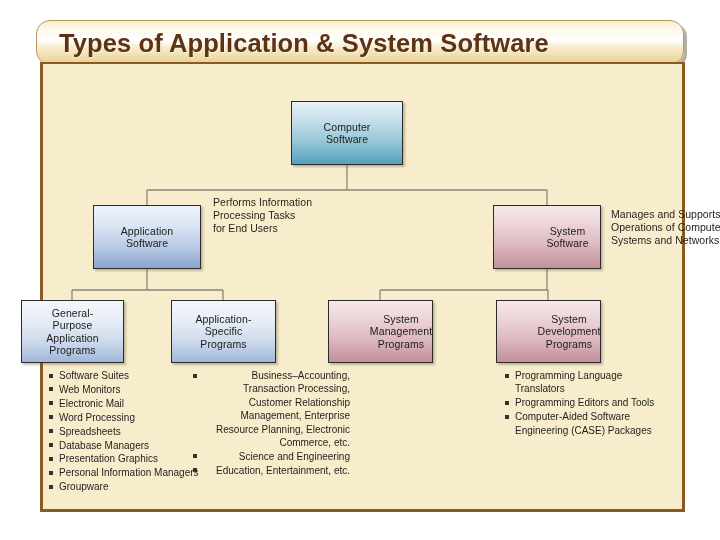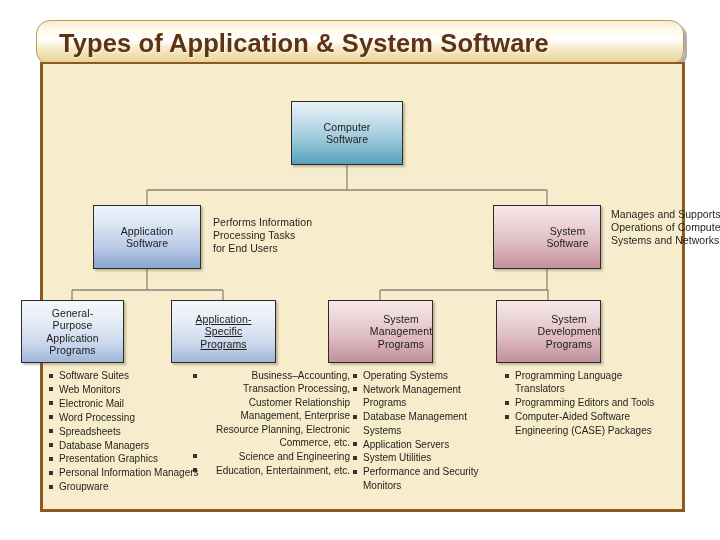--- a/index.html
+++ b/index.html
@@ -181,21 +181,21 @@
         <span>Software</span>
       </span>
     </div>
 
     <div class="node blue-mid" style="left:50px; top:141px; width:108px; height:64px;">
       <span>
         <span>Application</span>
         <span>Software</span>
       </span>
     </div>
-    <div class="annot" style="left:170px; top:152px; width:160px;">
+    <div class="annot" style="left:170px; top:132px; width:160px;">
       <div>Performs Information</div>
       <div>Processing Tasks</div>
       <div>for End Users</div>
     </div>
 
     <div class="node rose" style="left:450px; top:141px; width:108px; height:64px;">
       <span>
         <span>System</span>
         <span>Software</span>
       </span>
@@ -208,21 +208,21 @@
 
     <div class="node blue-soft" style="left:-22px; top:236px; width:103px; height:63px;">
       <span>
         <span>General-</span>
         <span>Purpose</span>
         <span>Application</span>
         <span>Programs</span>
       </span>
     </div>
 
-    <div class="node blue-soft" style="left:128px; top:236px; width:105px; height:63px;text-decoration:underline;">
+    <div class="node blue-soft" style="left:128px; top:236px; width:105px; height:63px;">
       <span>
         <span>Application-Specific</span>
         <span>Programs</span>
       </span>
     </div>
 
     <div class="node rose" style="left:285px; top:236px; width:105px; height:63px;">
       <span>
         <span>System</span>
         <span>Management</span>
@@ -253,30 +253,20 @@
     </div>
 
     <div class="bullet-col" style="left:150px; top:305px; width:157px;text-align:right;">
       <ul>
         <li>Business–Accounting, Transaction Processing, Customer Relationship Management, Enterprise Resource Planning, Electronic Commerce, etc.</li>
         <li>Science and Engineering</li>
         <li>Education, Entertainment, etc.</li>
       </ul>
     </div>
 
-    <div class="bullet-col" style="left:310px; top:305px; width:148px;">
-      <ul>
-        <li>Operating Systems</li>
-        <li>Network Management Programs</li>
-        <li>Database Management Systems</li>
-        <li>Application Servers</li>
-        <li>System Utilities</li>
-        <li>Performance and Security Monitors</li>
-      </ul>
-    </div>
 
     <div class="bullet-col" style="left:462px; top:305px; width:150px;">
       <ul>
         <li>Programming Language Translators</li>
         <li>Programming Editors and Tools</li>
         <li>Computer-Aided Software Engineering (CASE) Packages</li>
       </ul>
     </div>
 
   </div>

